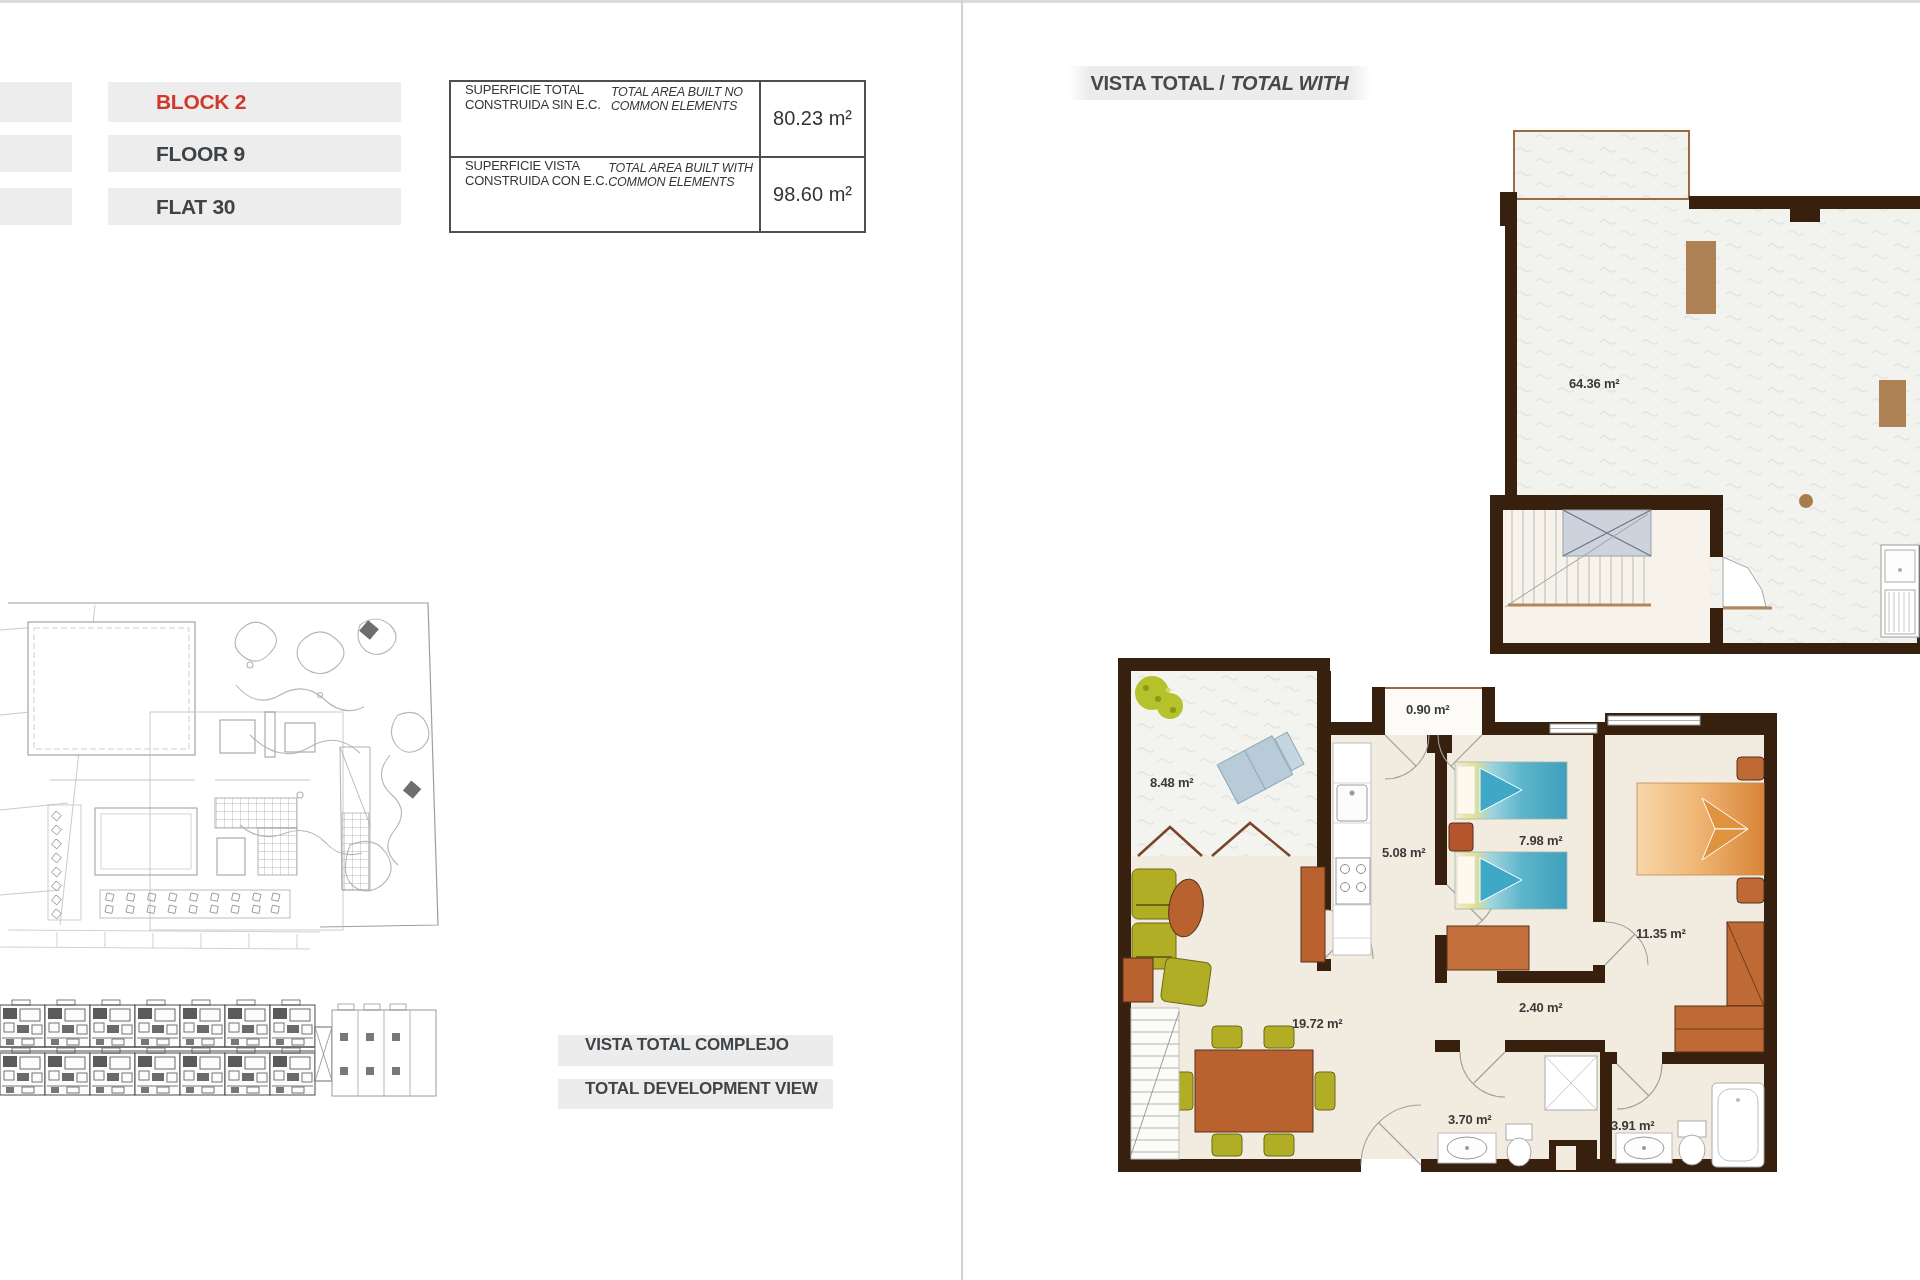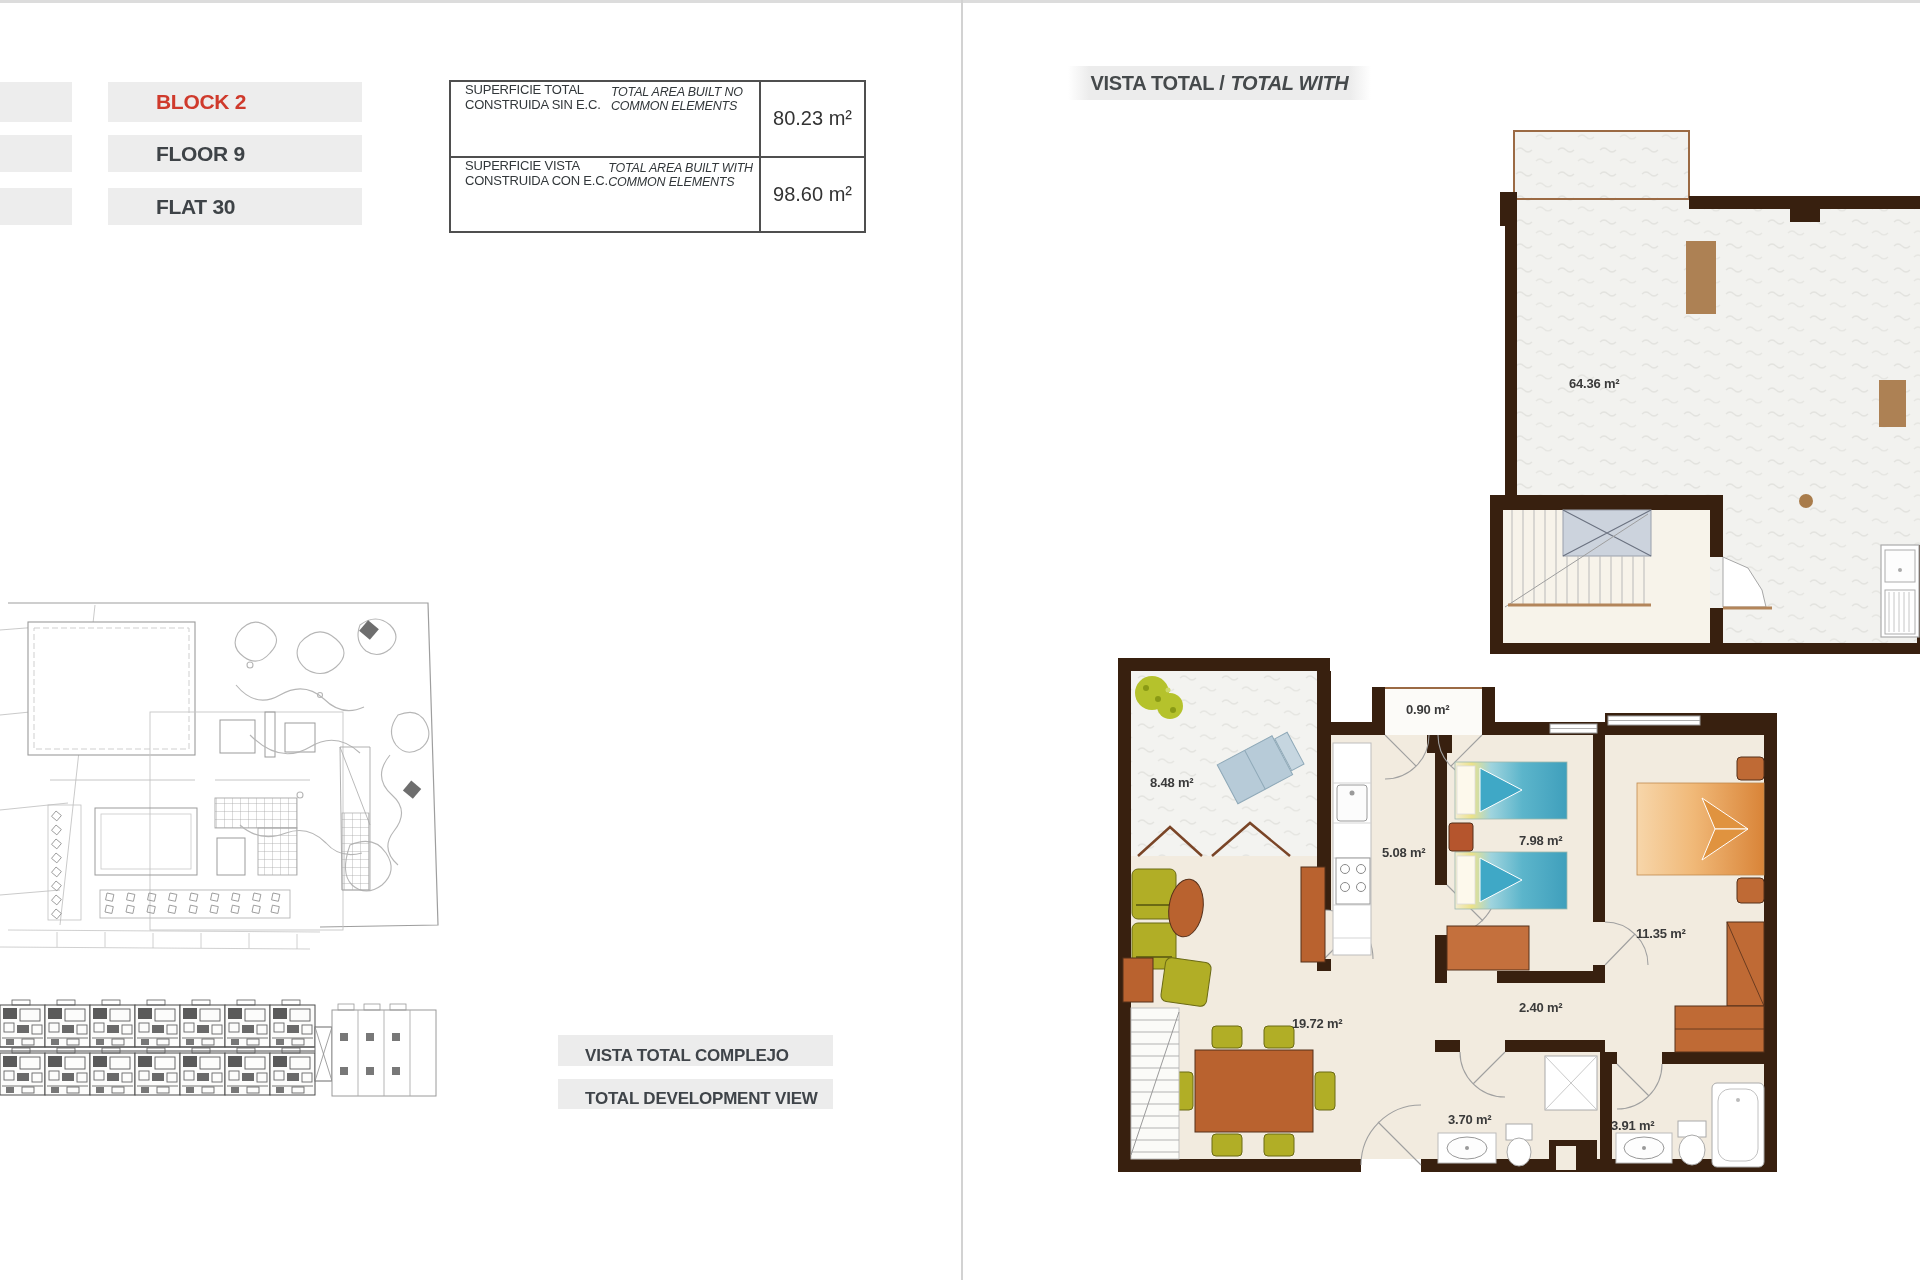--- a/index.html
+++ b/index.html
@@ -1,37 +1,37 @@
 <!DOCTYPE html>
 <html><head>
 <meta charset="utf-8">
 <style>
   html,body{margin:0;padding:0;background:#fff;}
   #canvas{position:relative;width:1920px;height:1280px;background:#ffffff;overflow:hidden;
           font-family:"Liberation Sans",sans-serif;color:#3e4347;}
   .topline{position:absolute;left:0;top:0;width:1920px;height:3px;background:#dcdcdc;}
   .vdivider{position:absolute;left:961px;top:0;width:2px;height:1280px;background:#d2d2d2;}
   .stub{position:absolute;left:0;width:72px;background:#ededed;}
-  .bar{position:absolute;left:108px;width:254px;background:#ededed;display:flex;align-items:center;
+  .bar{position:absolute;left:108px;width:293px;background:#ededed;display:flex;align-items:center;
        box-sizing:border-box;padding-left:48px;font-size:21px;font-weight:bold;letter-spacing:-0.3px;color:#3e4347;}
   .bar.red{color:#cf3a2c;}
   .area-table{position:absolute;left:449px;top:80px;width:417px;height:153px;border:2px solid #4f4f4f;
               box-sizing:border-box;display:flex;flex-direction:column;background:#fff;}
   .area-row{flex:1;display:flex;}
   .area-row.first{border-bottom:2px solid #4f4f4f;}
   .area-label{flex:1;display:flex;flex-direction:row;justify-content:center;padding-left:14px;}
   .area-label .es{font-size:13px;color:#32373a;letter-spacing:-0.2px;}
   .area-label .en{font-size:12.5px;font-style:italic;color:#32373a;margin-top:3px;letter-spacing:-0.2px;}
   .area-value{width:103px;border-left:2px solid #4f4f4f;display:flex;align-items:center;justify-content:center;
               font-size:20px;color:#333;}
   .totalview-bar{position:absolute;left:1068px;top:66px;width:303px;height:34px;
        background:linear-gradient(90deg,rgba(236,236,236,0),#ececec 7%,#ececec 93%,rgba(236,236,236,0));
        display:flex;align-items:center;justify-content:center;font-size:20px;font-weight:bold;color:#45494b;letter-spacing:-0.3px;}
   .totalview-bar .it{font-style:italic;margin-left:6px;}
-  .dev-bar{position:absolute;left:558px;width:275px;background:#ececec;display:flex;align-items:flex-end;
+  .dev-bar{position:absolute;left:558px;width:275px;background:#ececec;display:flex;align-items:flex-start;
        box-sizing:border-box;padding-left:27px;font-size:17px;font-weight:bold;color:#3f4449;letter-spacing:-0.2px;}
   svg{position:absolute;}
   svg text{font-family:"Liberation Sans",sans-serif;font-size:13px;font-weight:600;fill:#3a3a3a;letter-spacing:-0.2px;}
 </style>
 </head>
 <body>
 
 <div id="canvas">
 
   <div class="topline"></div>

